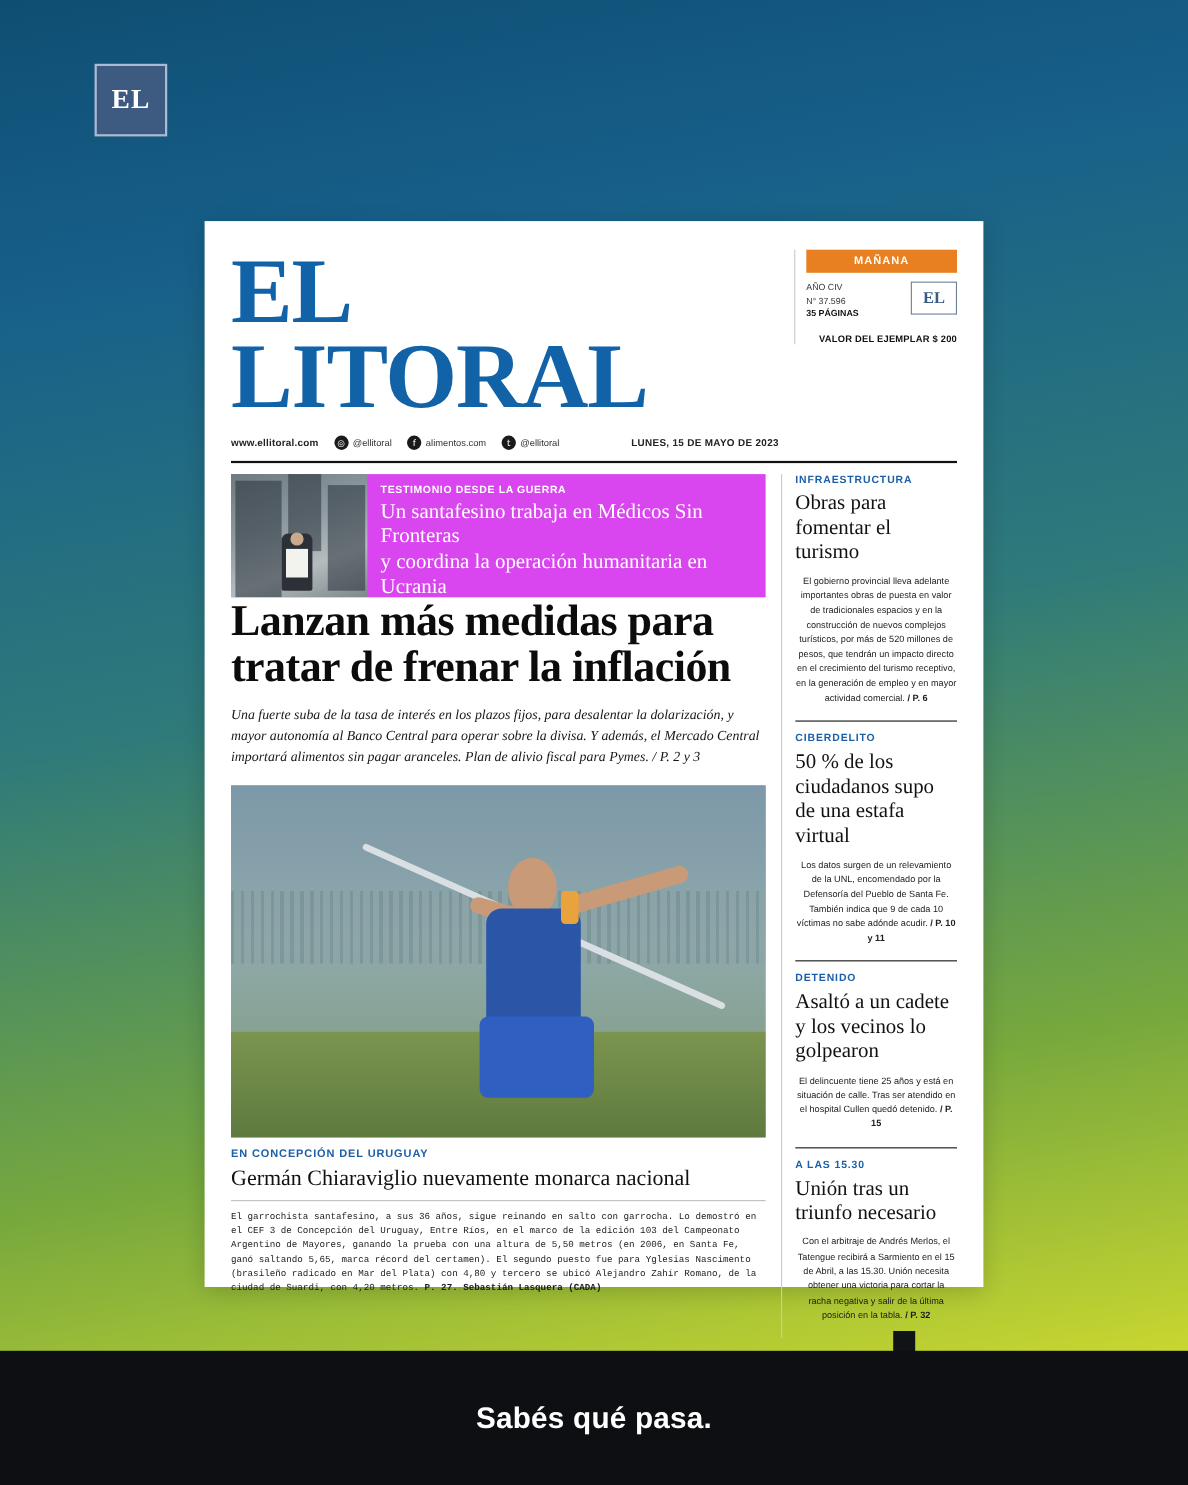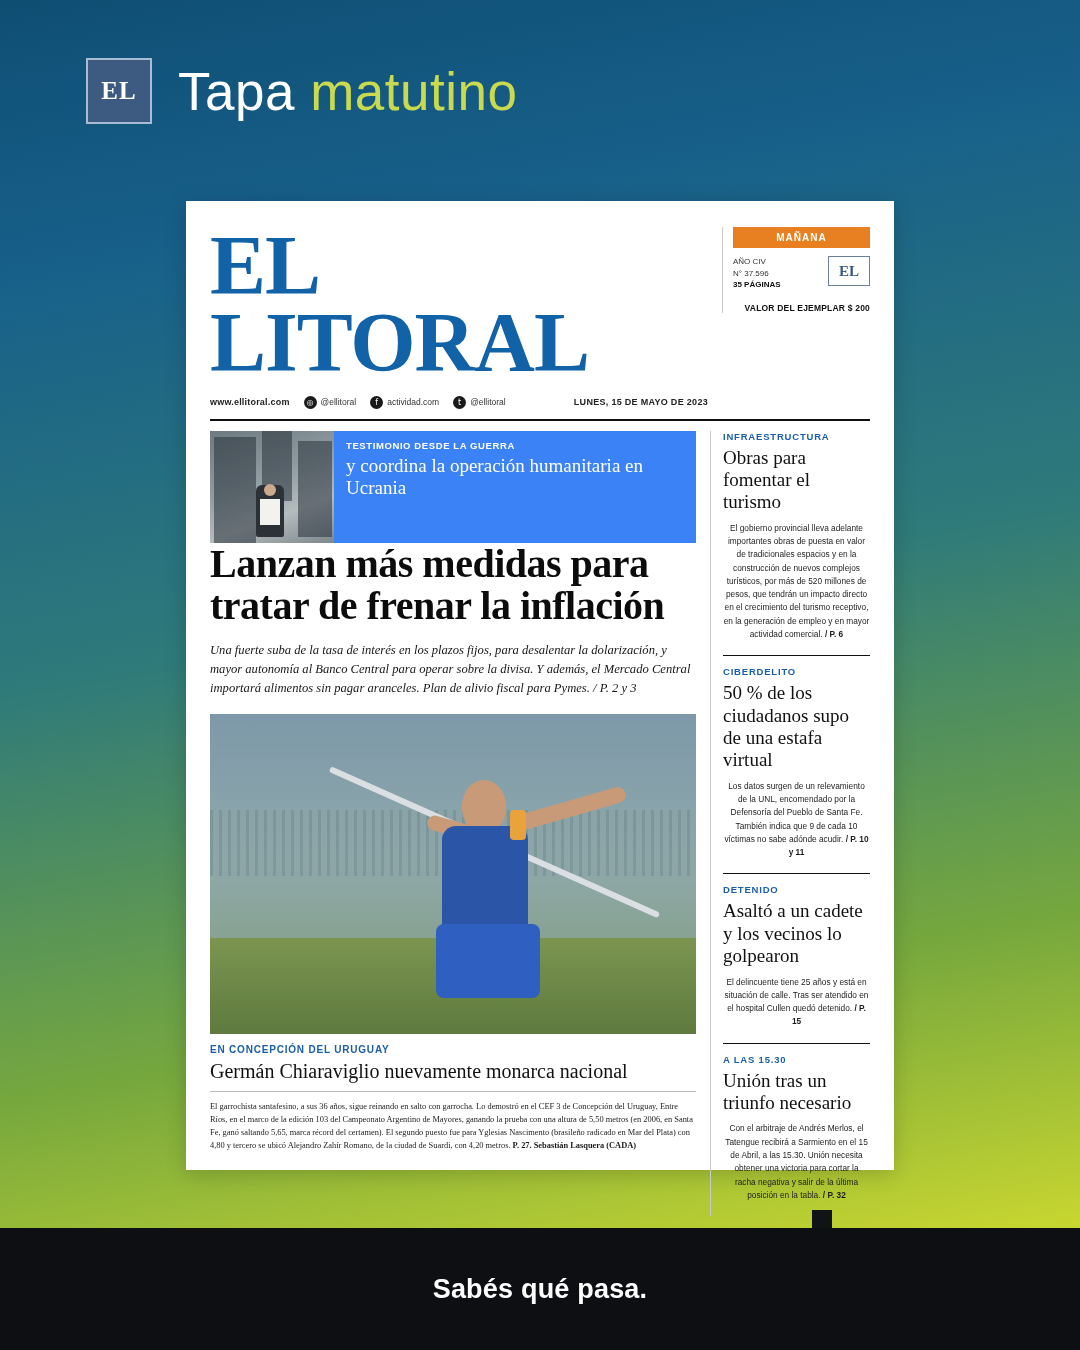--- a/index.html
+++ b/index.html
@@ -90,21 +90,21 @@
   }
   .rule { border-top: 2px solid #111; margin-top: 10px; }
   .rule-thin { border-top: 1px solid #bdbdbd; }
 
   .body-row { display: flex; margin-top: 10px; }
   .col-main { width: 500px; flex: 0 0 500px; padding-right: 14px; }
   .col-side { flex: 1 1 auto; border-left: 1px solid #c9c9c9; padding-left: 12px; }
 
   
   .war {
-    display: flex; background: #3b82f6; color: #fff; height: 112px; overflow: hidden;
+    display: flex; background: #d946ef; color: #fff; height: 112px; overflow: hidden;
   }
   .war-photo {
     width: 124px; flex: 0 0 124px; position: relative;
     background: linear-gradient(160deg,#6d7a80 0%,#8d9aa0 40%,#b5bcbe 70%,#7d878c 100%);
   }
   .war-photo .bldg {
     position: absolute; background: rgba(40,50,58,.55);
   }
   .war-photo .person {
     position: absolute; left: 46px; bottom: 6px; width: 28px; height: 52px;
@@ -167,21 +167,21 @@
   .photo-main .grip { position: absolute; left: 300px; top: 96px; width: 16px; height: 30px; background: #e8a33c; border-radius: 4px; }
 
   .sport-kicker {
     font-family: "Liberation Sans", sans-serif; font-size: 10px; font-weight: bold; letter-spacing: .8px;
     color: #1b5fa8; margin-top: 10px;
   }
   .sport-head {
     font-family: "Liberation Serif", serif; font-size: 20px; margin-top: 5px; color: #111;
   }
   .sport-body {
-    font-family: Liberation Serif, serif; font-size: 8.4px; line-height: 1.55; margin-top: 8px; color: #1b1b1b;
+    font-family: Liberation Mono, monospace; font-size: 8.4px; line-height: 1.55; margin-top: 8px; color: #1b1b1b;
   }
   .sport-body b { font-weight: bold; }
 
   
   .side-item { margin-bottom: 14px; }
   .side-kicker {
     font-family: "Liberation Sans", sans-serif; font-size: 9.5px; font-weight: bold;
     letter-spacing: .8px; color: #1b5fa8; margin-bottom: 5px;
   }
   .side-head {
@@ -195,39 +195,36 @@
 </style>
 </head>
 <body>
 
 <svg class="skyline" viewBox="0 0 1080 260" preserveAspectRatio="none">
   <path fill="#111417" d="M0,260 L0,196 L40,196 L40,176 L70,176 L70,198 L110,198 L110,166 L132,166 L132,150 L150,150 L150,200 L190,200 L190,186 L230,186 L230,208 L300,208 L300,190 L330,190 L330,172 L352,172 L352,200 L400,200 L400,184 L440,184 L440,206 L520,206 L520,188 L560,188 L560,168 L586,168 L586,200 L640,200 L640,182 L690,182 L690,204 L760,204 L760,176 L790,176 L790,148 L812,148 L812,120 L832,120 L832,160 L860,160 L860,186 L900,186 L900,164 L940,164 L940,190 L990,190 L990,170 L1030,170 L1030,196 L1080,196 L1080,260 Z"></path>
 </svg>
 
 <div class="header">
   <div class="logo-badge">EL</div>
-  <div class="header-title">
-    <span>Tapa </span><span class="hl">matutino</span>
-  </div>
 </div>
 
 <div class="paper">
 
   <div class="masthead-row">
     <div class="masthead-left">
       <div class="masthead-title">EL LITORAL</div>
       <div class="masthead-social">
         <span class="site">www.ellitoral.com</span>
         <span class="soc">
           <span class="glyph">◎</span>
           <span>@ellitoral</span>
         </span>
         <span class="soc">
           <span class="glyph">f</span>
-          <span>actividad.com</span>
+          <span>alimentos.com</span>
         </span>
         <span class="soc">
           <span class="glyph">t</span>
           <span>@ellitoral</span>
         </span>
         <span class="masthead-date">LUNES, 15 DE MAYO DE 2023</span>
       </div>
     </div>
     <div class="masthead-right">
       <div class="ribbon">MAÑANA</div>
@@ -250,20 +247,21 @@
 
       <div class="war">
         <div class="war-photo">
           <div class="bldg" style="left:4px;top:6px;width:42px;height:106px;"></div>
           <div class="bldg" style="left:52px;top:0px;width:30px;height:70px;"></div>
           <div class="bldg" style="left:88px;top:10px;width:34px;height:96px;"></div>
           <div class="person"></div>
         </div>
         <div class="war-text">
           <div class="war-kicker">TESTIMONIO DESDE LA GUERRA</div>
+          <div class="war-head">Un santafesino trabaja en Médicos Sin Fronteras</div>
           <div class="war-head">y coordina la operación humanitaria en Ucrania</div>
 
         </div>
       </div>
 
       <div class="headline-main">Lanzan más medidas para</div>
       <div class="headline-main">tratar de frenar la inflación</div>
       <div class="lede">Una fuerte suba de la tasa de interés en los plazos fijos, para desalentar la dolarización, y mayor autonomía al Banco Central para operar sobre la divisa. Y además, el Mercado Central importará alimentos sin pagar aranceles. Plan de alivio fiscal para Pymes. / P. 2 y 3</div>
 
       <div class="photo-main">

